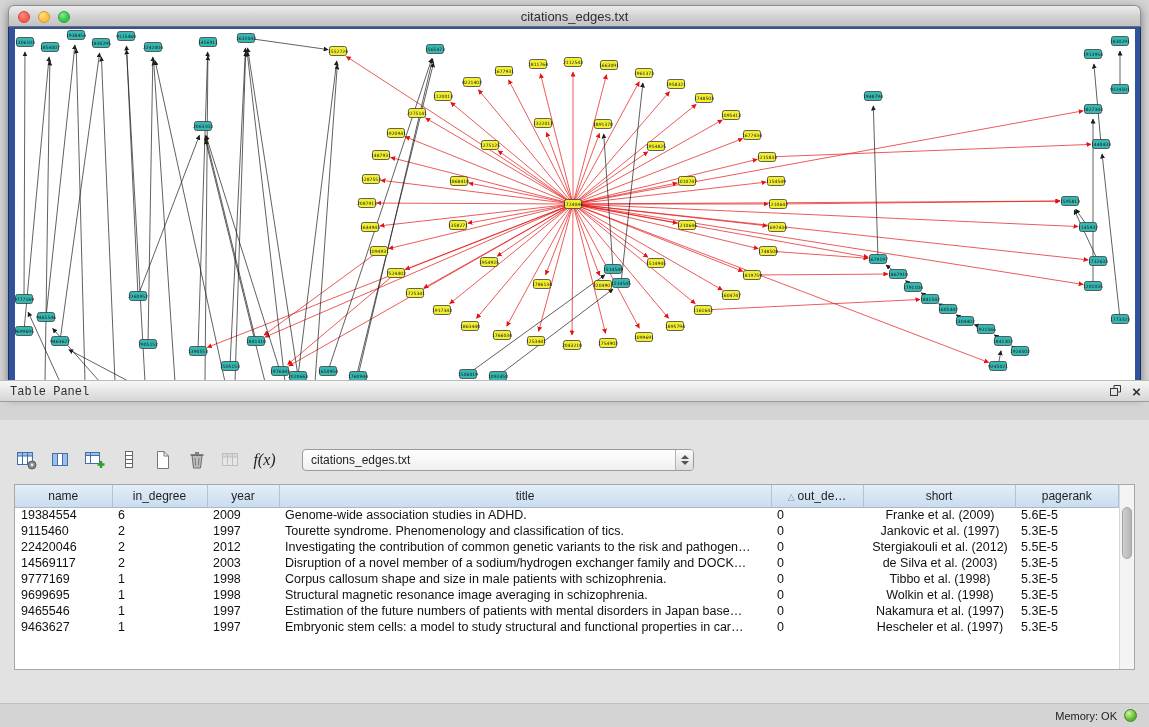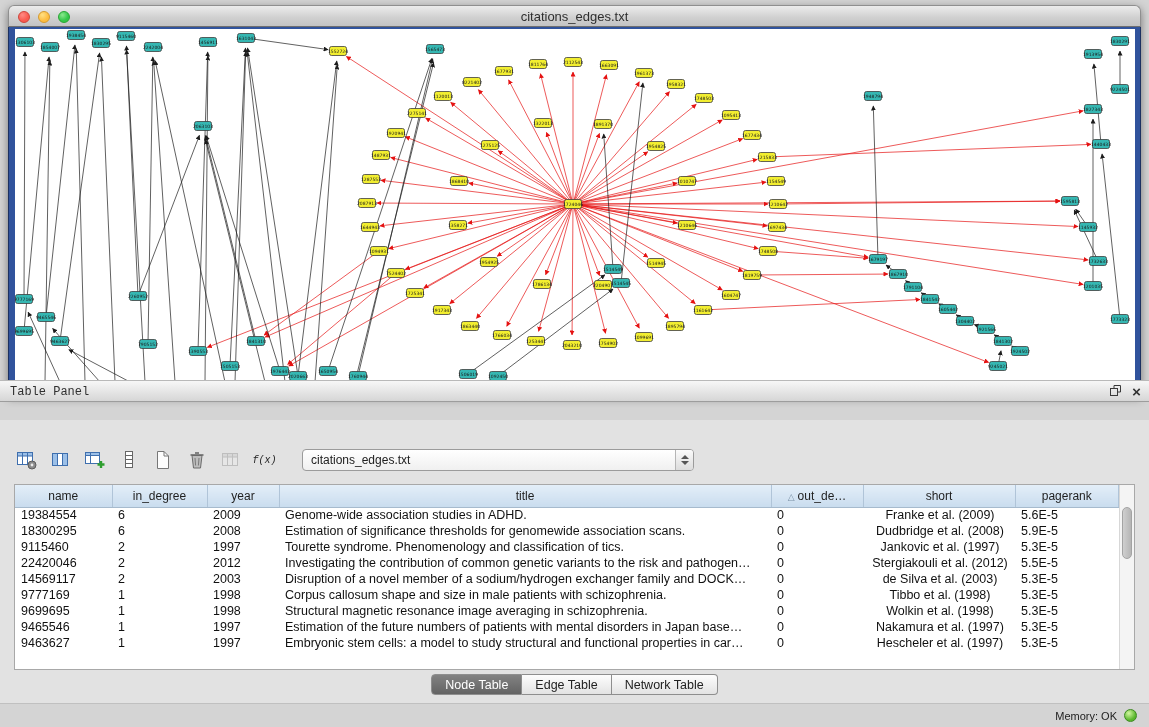--- a/index.html
+++ b/index.html
@@ -46,21 +46,21 @@
   #table-panel-header .ph-title { position:absolute; left:10px; top:4px; font-size:12px; color:#303030; }
   .ph-icons { position:absolute; right:8px; top:3px; display:flex; gap:10px; align-items:center; }
   .ph-close { font-size:15px; font-weight:bold; color:#333; line-height:15px; cursor:default; }
 
   
   #panel-body { position:absolute; left:0; top:420px; width:1149px; height:283px; background:#e2e2e2; }
 
   #toolbar { position:absolute; left:14px; top:24px; height:32px; display:flex; align-items:center; gap:9px; }
   .tb-btn { width:25px; height:26px; display:flex; align-items:center; justify-content:center; border-radius:3px; }
   .tb-btn.disabled { opacity:.4; }
-  .fx { font-size:10px; font-style:italic; font-family:Liberation Mono, monospace; color:#222; }
+  .fx { font-size:16px; font-style:italic; font-family:Liberation Serif, serif; color:#222; }
   .combo {
     margin-left:16px; width:392px; height:22px; background:linear-gradient(#ffffff,#f0f0f0);
     border:1px solid #9b9b9b; border-radius:4px; position:relative;
     font-size:12px; color:#222; line-height:20px; padding-left:8px;
   }
   .combo-arrows {
     position:absolute; right:0; top:0; width:18px; height:20px;
     border-left:1px solid #b5b5b5; background:linear-gradient(#fbfbfb,#dcdcdc);
     border-radius:0 3px 3px 0; display:flex; flex-direction:column; align-items:center; justify-content:center; gap:2px;
   }
@@ -763,29 +763,20 @@
           <tr>
             <td>19384554</td>
             <td>6</td>
             <td>2009</td>
             <td>Genome-wide association studies in ADHD.</td>
             <td>0</td>
             <td>Franke et al. (2009)</td>
             <td>5.6E-5</td>
           </tr>
           <tr>
-            <td>18300295</td>
-            <td>6</td>
-            <td>2008</td>
-            <td>Estimation of significance thresholds for genomewide association scans.</td>
-            <td>0</td>
-            <td>Dudbridge et al. (2008)</td>
-            <td>5.9E-5</td>
-          </tr>
-          <tr>
             <td>9115460</td>
             <td>2</td>
             <td>1997</td>
             <td>Tourette syndrome. Phenomenology and classification of tics.</td>
             <td>0</td>
             <td>Jankovic et al. (1997)</td>
             <td>5.3E-5</td>
           </tr>
           <tr>
             <td>22420046</td>
@@ -841,23 +832,18 @@
             <td>Hescheler et al. (1997)</td>
             <td>5.3E-5</td>
           </tr>
         </tbody>
     </table>
     <div class="vscroll">
       <div class="vthumb"></div>
     </div>
   </div>
 
-  <div id="tabs">
-      <button class="tab active">Node Table</button>
-      <button class="tab">Edge Table</button>
-      <button class="tab">Network Table</button>
-    </div>
 </div>
 
 <div id="statusbar">
   <span class="mem-label">Memory: OK</span>
   <span class="mem-dot"></span>
 </div>
 
 </body></html>

